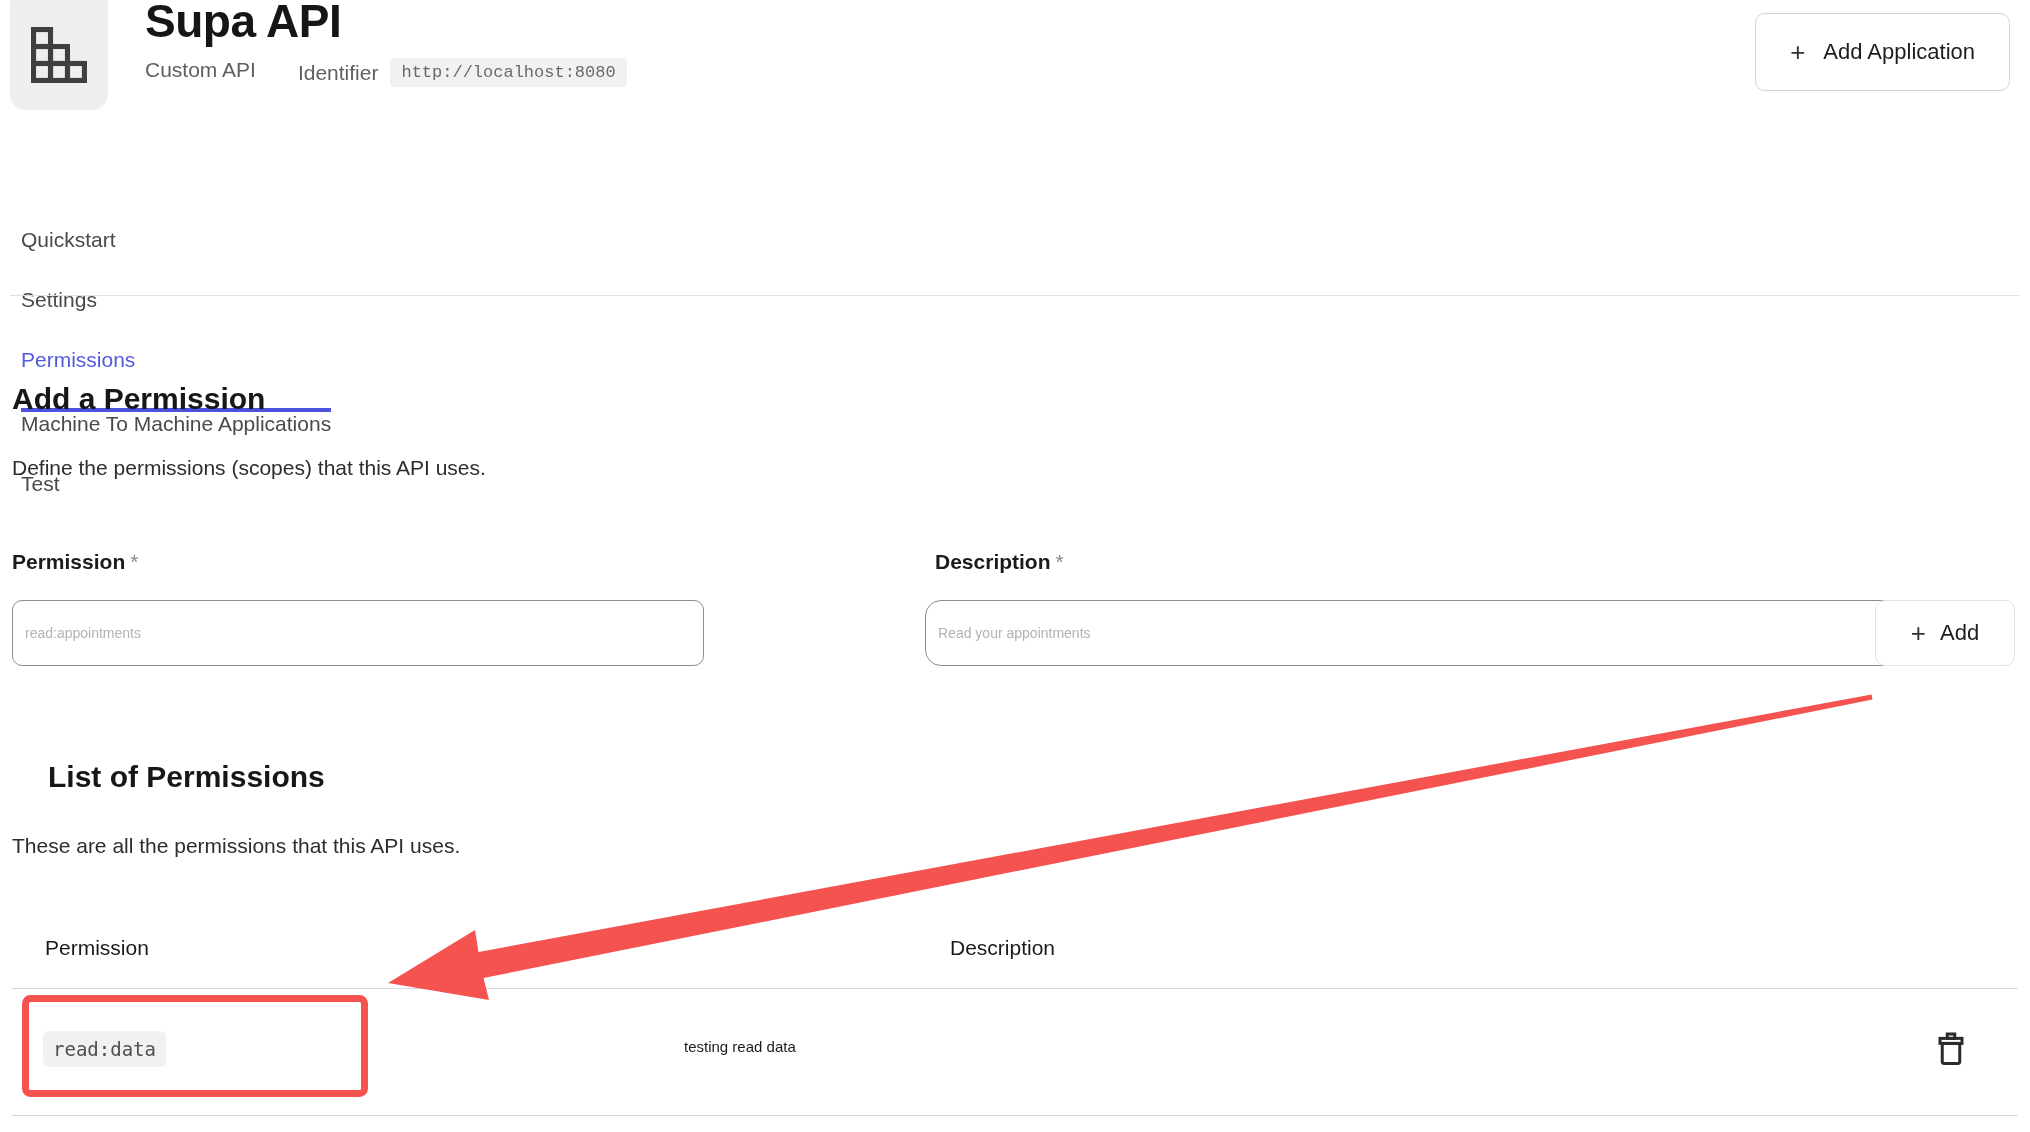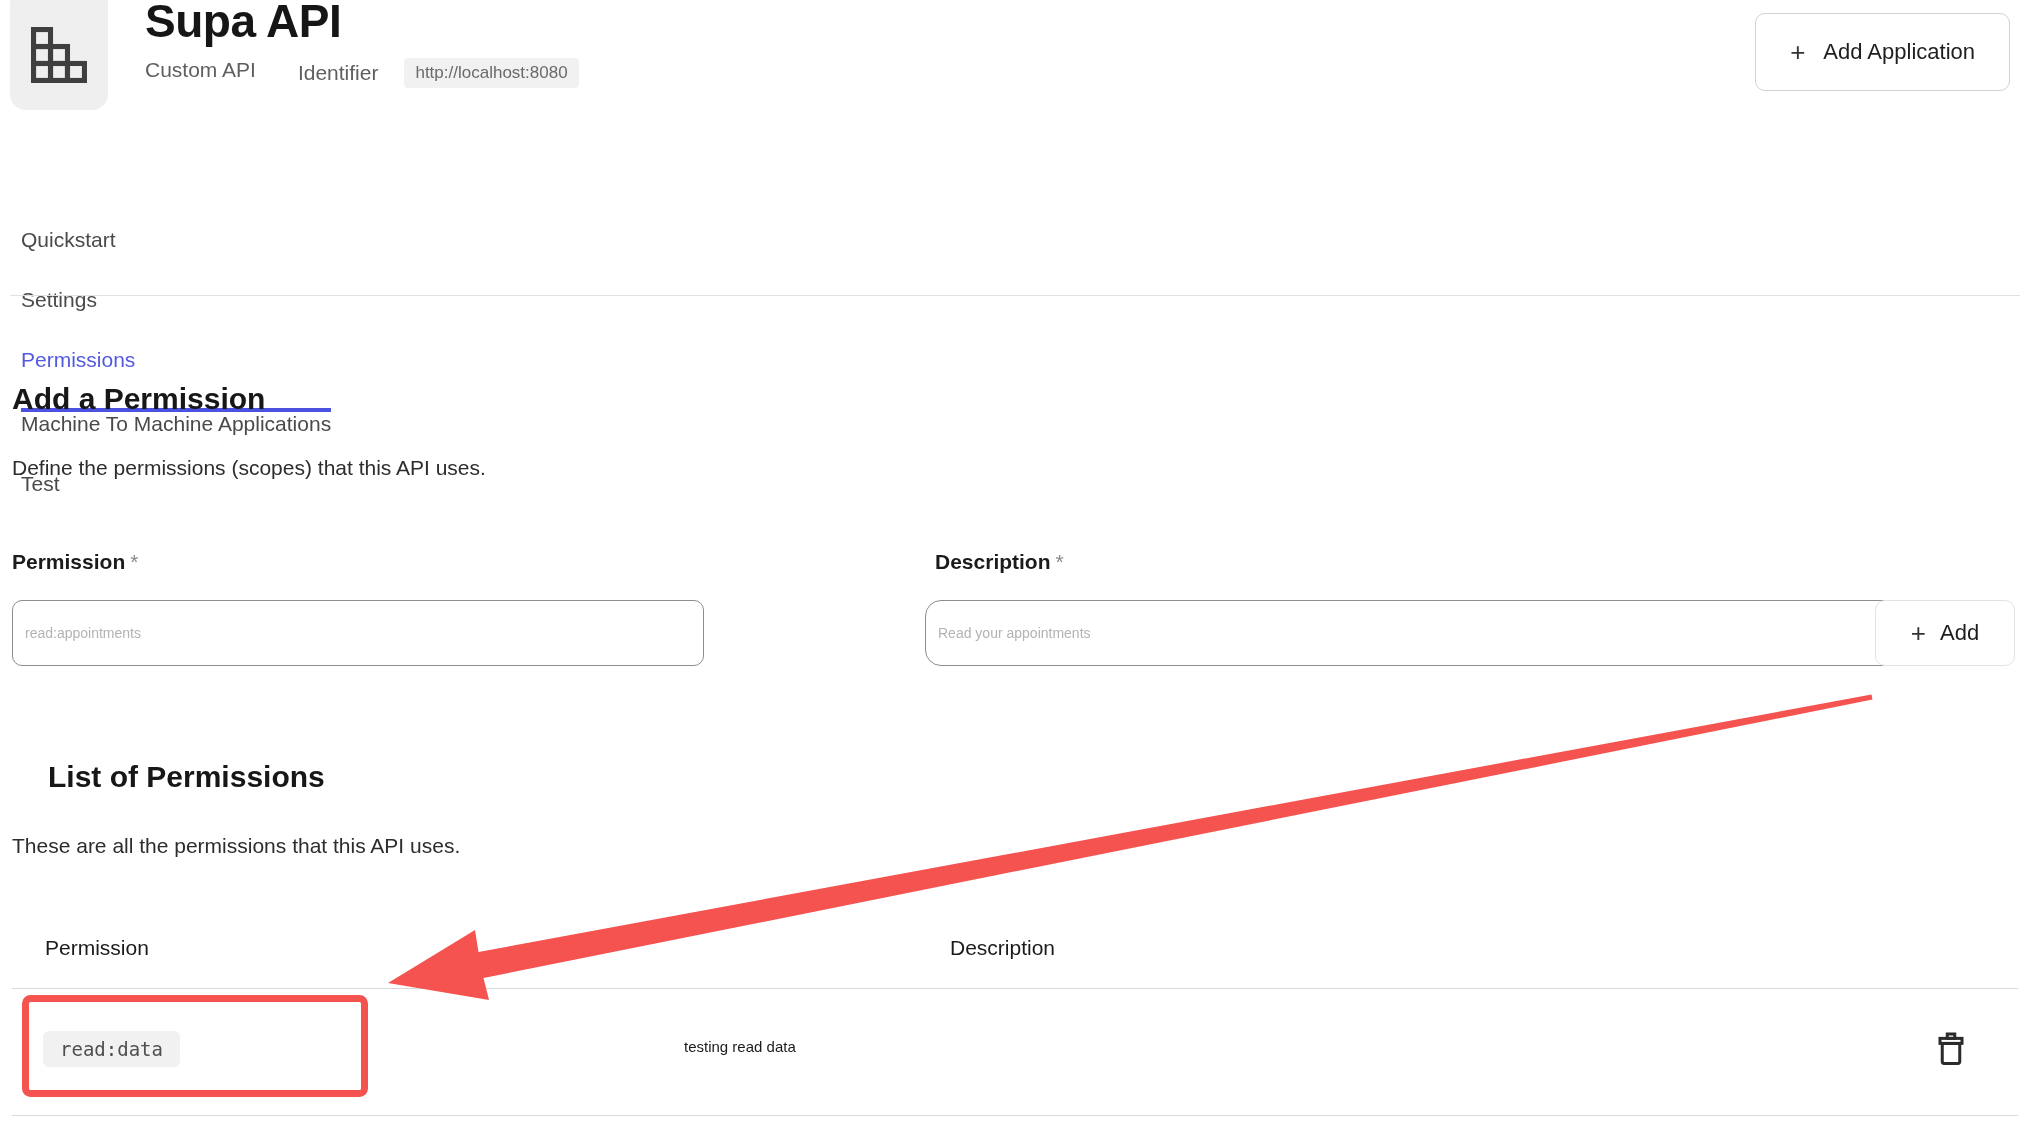--- a/index.html
+++ b/index.html
@@ -24,24 +24,24 @@
   }
   .page-title {
     position: absolute; left: 145px; top: -6px;
     font-size: 46px; font-weight: 700; letter-spacing: -0.5px; color: #161616;
   }
   .header-meta {
     position: absolute; left: 145px; top: 58px;
     display: flex; gap: 42px;
     font-size: 21px; color: #5f5f5f;
   }
-  .identifier-group { display: flex; align-items: center; gap: 26px; }
+  .identifier-group { display: flex; align-items: center; gap: 12px; }
   .code-chip {
     background: #f1f1f1; color: #6a6a6a;
-    font-family: Liberation Sans, sans-serif;
+    font-family: Liberation Mono, monospace;
     font-size: 17px; padding: 5px 11px; border-radius: 4px;
   }
   .add-app-btn {
     position: absolute; right: 20px; top: 13px;
     height: 78px; padding: 0 34px;
     background: #fff; border: 1px solid #d2d2d2; border-radius: 10px;
     display: flex; align-items: center; gap: 18px;
     font-size: 22px; font-weight: 500; color: #1e1e1e;
     font-family: "Liberation Sans", sans-serif;
     cursor: pointer;
@@ -89,21 +89,21 @@
     font-family: "Liberation Sans", sans-serif;
     cursor: pointer;
   }
 
   
   .col-header { position: absolute; top: 936px; font-size: 21px; font-weight: 500; color: #1b1b1b; }
   .table-divider { position: absolute; left: 12px; width: 2006px; height: 1px; background: #d9d9d9; }
   .perm-chip {
     position: absolute; left: 43px; top: 1031px;
     background: #f1f1f2; border-radius: 6px;
-    padding: 7px 17px;
+    padding: 7px 10px;
     font-family: "DejaVu Sans Mono", monospace;
     font-size: 19px; color: #4f4f4f;
   }
   .row-desc { position: absolute; left: 684px; top: 1038px; font-size: 15px; color: #1b1b1b; }
   .trash-btn {
     position: absolute; left: 1930px; top: 1028px;
     width: 42px; height: 44px;
     background: transparent; border: none; cursor: pointer;
     display: flex; align-items: center; justify-content: center;
   }

